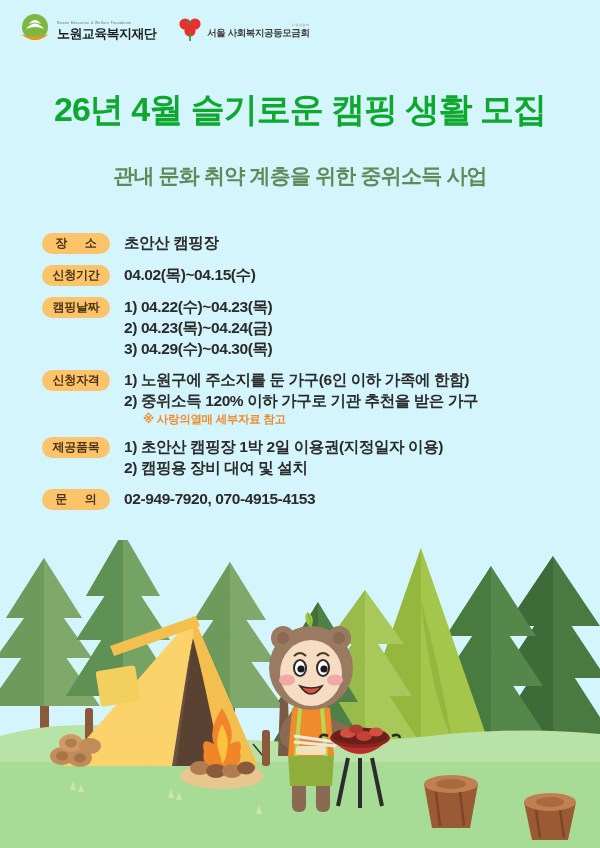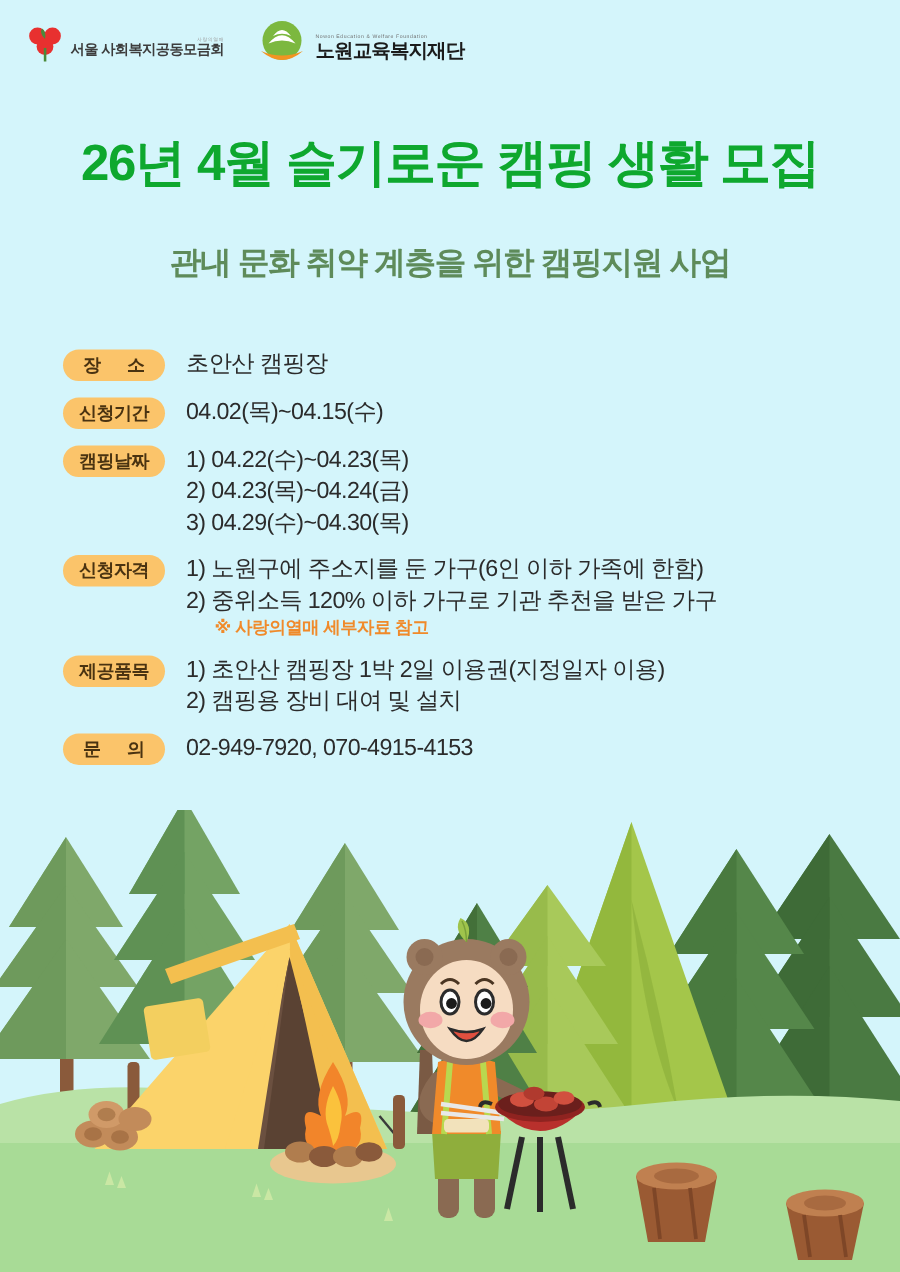--- a/index.html
+++ b/index.html
@@ -69,76 +69,76 @@
     letter-spacing:-0.3px;
     border-radius:11px;
     padding:3px 9px;
     text-align:center;
     line-height:15px;
     margin-top:1px;
   }
   .pill.spaced { letter-spacing:7px; padding-left:11px; padding-right:4px; }
   .vals { margin-left:14px; }
   .val {
-    font-size:15.5px; font-weight:normal; color:#2b2b2b;
+    font-size:15.5px; font-weight:bold; color:#2b2b2b;
     letter-spacing:-0.4px; line-height:21px;
     white-space:nowrap;
   }
   .note {
     font-size:11.5px; font-weight:bold; color:#f08a2a;
     letter-spacing:-0.3px; line-height:17px;
     margin-left:19px;
   }
 
   
   .scene { position:absolute; left:0; top:540px; width:600px; height:308px; z-index:1; }
   .scene svg { display:block; }
 </style>
 </head>
 <body>
 
 <div id="poster">
 
   <div class="logo-bar">
+
+    <div class="logo">
+      <span class="logo-mark">
+        <svg width="34" height="34" viewBox="0 0 34 34">
+          <circle cx="17" cy="15" r="13" fill="#7cb83f"></circle>
+          <path d="M8 17 Q17 6 26 17 Q17 13 8 17 Z" fill="#ffffff"></path>
+          <path d="M11 12 Q17 4 23 12 Q17 9 11 12 Z" fill="#ffffff"></path>
+          <path d="M3 22 Q17 34 31 22 Q17 28 3 22 Z" fill="#f29422"></path>
+        </svg>
+      </span>
+      <span class="logo-text">
+        <span class="logo-sub">Nowon Education &amp; Welfare Foundation</span>
+        <span class="logo-name">노원교육복지재단</span>
+      </span>
+    </div>
 
     <div class="logo">
       <span class="logo-mark">
         <svg width="24" height="28" viewBox="0 0 24 28">
           <circle cx="7" cy="9" r="5.6" fill="#e8302f"></circle>
           <circle cx="17" cy="9" r="5.6" fill="#e8302f"></circle>
           <circle cx="12" cy="16" r="5.6" fill="#e8302f"></circle>
           <rect x="11.2" y="17" width="1.7" height="9" fill="#4a8a3a"></rect>
           <path d="M12 11 Q8 7 10 4 Q13 6 12 11 Z" fill="#4a8a3a"></path>
         </svg>
       </span>
       <span class="logo-text">
         <span class="logo-sub tiny">사랑의열매</span>
         <span class="logo-name small">서울 사회복지공동모금회</span>
       </span>
     </div>
 
-    <div class="logo">
-      <span class="logo-mark">
-        <svg width="34" height="34" viewBox="0 0 34 34">
-          <circle cx="17" cy="15" r="13" fill="#7cb83f"></circle>
-          <path d="M8 17 Q17 6 26 17 Q17 13 8 17 Z" fill="#ffffff"></path>
-          <path d="M11 12 Q17 4 23 12 Q17 9 11 12 Z" fill="#ffffff"></path>
-          <path d="M3 22 Q17 34 31 22 Q17 28 3 22 Z" fill="#f29422"></path>
-        </svg>
-      </span>
-      <span class="logo-text">
-        <span class="logo-sub">Nowon Education &amp; Welfare Foundation</span>
-        <span class="logo-name">노원교육복지재단</span>
-      </span>
-    </div>
-
   </div>
 
   <div class="title">26년 4월 슬기로운 캠핑 생활 모집</div>
-  <div class="subtitle">관내 문화 취약 계층을 위한 캠핑지원 사업</div>
+  <div class="subtitle">관내 문화 취약 계층을 위한 중위소득 사업</div>
 
   <div class="info">
 
     <div class="row">
       <div class="pill spaced">장 소</div>
       <div class="vals">
         <div class="val">초안산 캠핑장</div>
       </div>
     </div>
 

